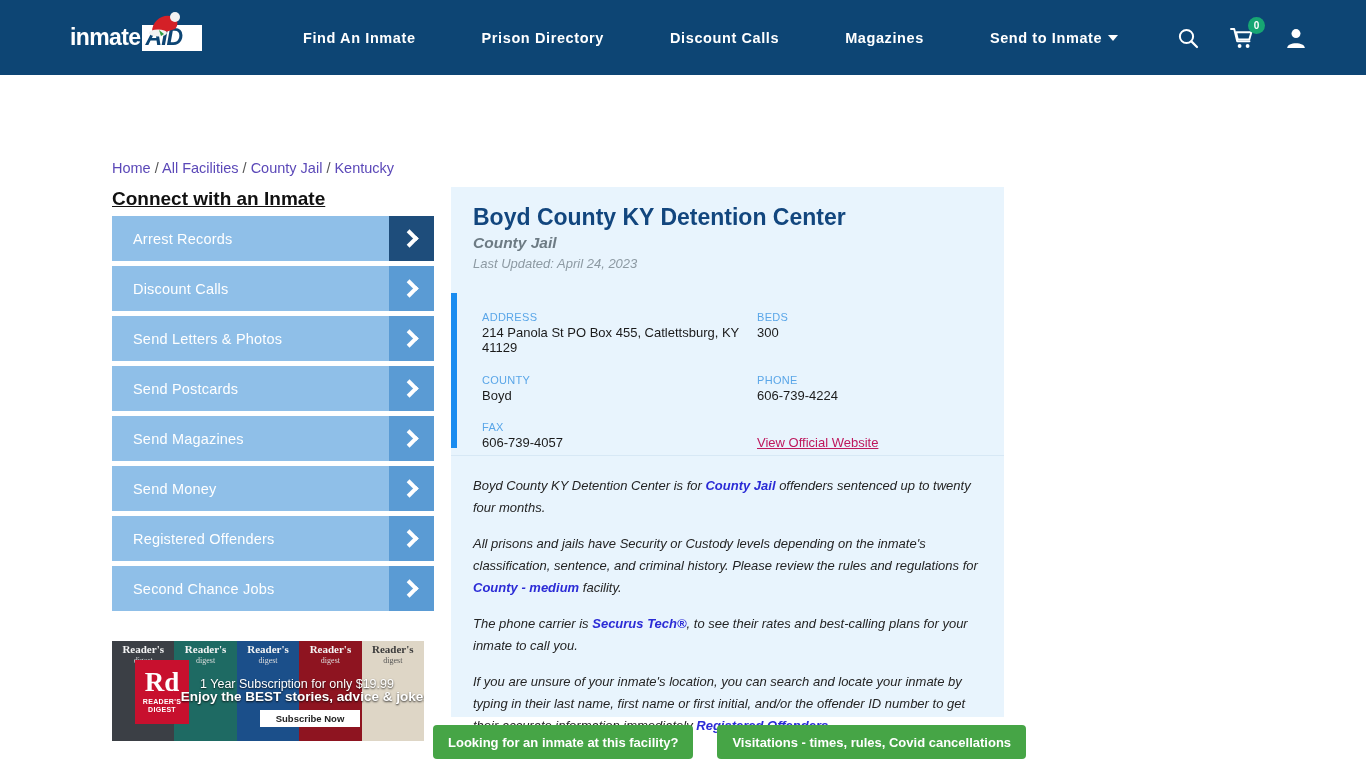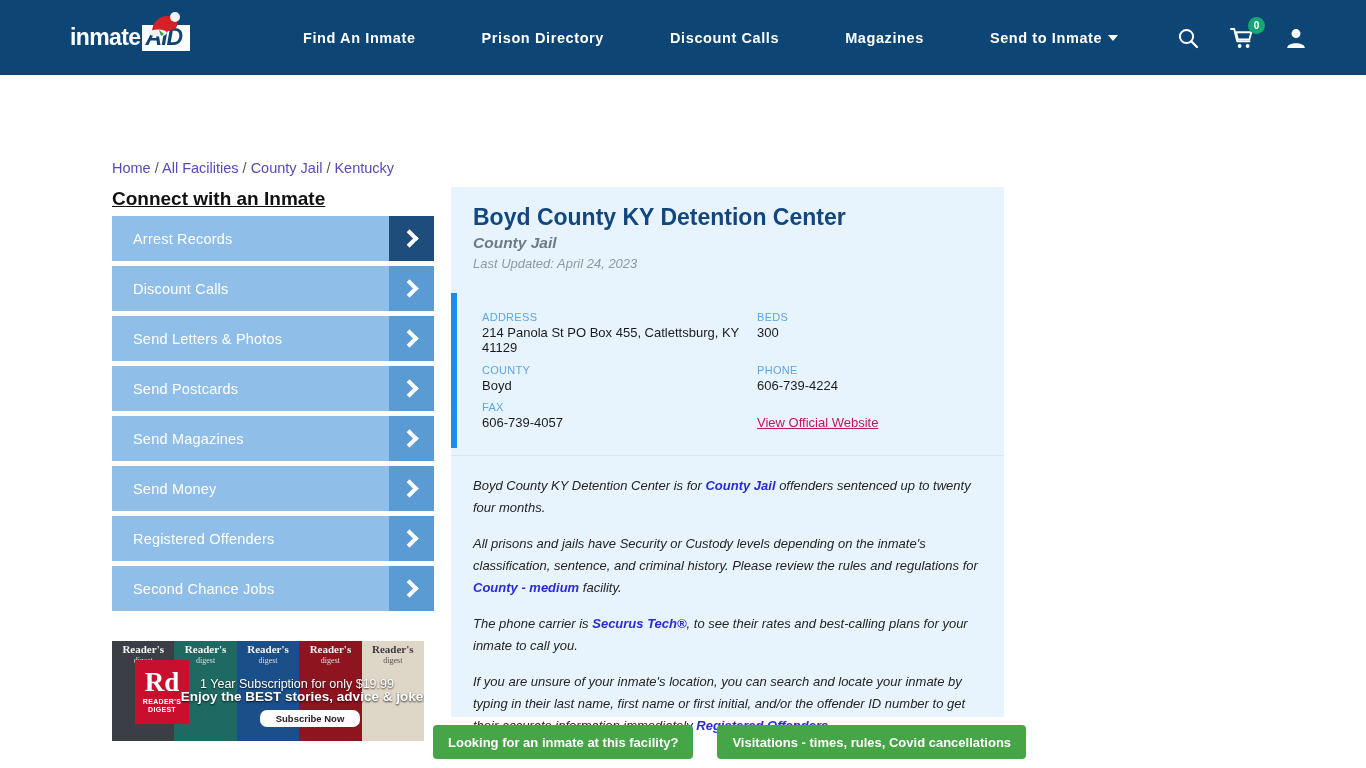--- a/index.html
+++ b/index.html
@@ -23,21 +23,21 @@
     display: flex; align-items: center;
   }
   .logo-text {
     font-size: 23px; font-weight: bold; color: #ffffff;
     letter-spacing: -0.6px; line-height: 1;
     position: relative; z-index: 2;
     white-space: nowrap;
   }
   .logo-aid {
     background: #ffffff; color: #0d4574;
-    padding: 1px 8px 2px 4px; margin-left: 1px;
+    padding: 1px 20px 2px 4px; margin-left: 1px;
     font-style: italic; letter-spacing: -1px;
     display: inline-block;
   }
   .santa-hat {
     position: absolute; left: 78px; top: -4px; z-index: 3;
     width: 34px; height: 26px;
   }
   .navlinks {
     display: flex; align-items: center;
     margin-left: 50px; gap: 0px;
@@ -167,21 +167,21 @@
   .ad-line2 {
     position: absolute; left: 56px; top: 48px; width: 280px;
     color: #ffffff; font-size: 13.5px; font-weight: bold;
     text-align: center; text-shadow: 0 1px 2px rgba(0,0,0,.8);
   }
   .ad-sub {
     position: absolute; left: 148px; top: 69px;
     width: 100px; height: 17px; background: #ffffff;
     color: #222222; font-size: 9.5px; font-weight: bold;
     display: flex; align-items: center; justify-content: center;
-    border-radius: 7px;
+    border-radius: 0;
   }
 
   
   .card {
     position: absolute; left: 451px; top: 112px;
     width: 553px; height: 530px;
     background: #e8f4fd;
   }
   .card-head { padding: 17px 0 0 22px; }
   .fac-title {
@@ -197,21 +197,21 @@
     margin-top: 4px;
   }
 
   .info-box {
     position: absolute; left: 0px; top: 106px;
     width: 553px; height: 155px;
     border-left: 6px solid #1a8cf0;
   }
   .info-grid {
     display: grid; grid-template-columns: 275px 1fr;
-    padding: 18px 0 0 25px; row-gap: 8px;
+    padding: 18px 0 0 25px; row-gap: 18px;
   }
   .info-label {
     font-size: 11px; color: #5aa6e8; letter-spacing: 0.3px;
   }
   .info-value {
     font-size: 13px; color: #1b1b1b; margin-top: 2px;
     line-height: 1.18;
   }
   .info-value a {
     color: #be185d; text-decoration: underline; cursor: pointer;

